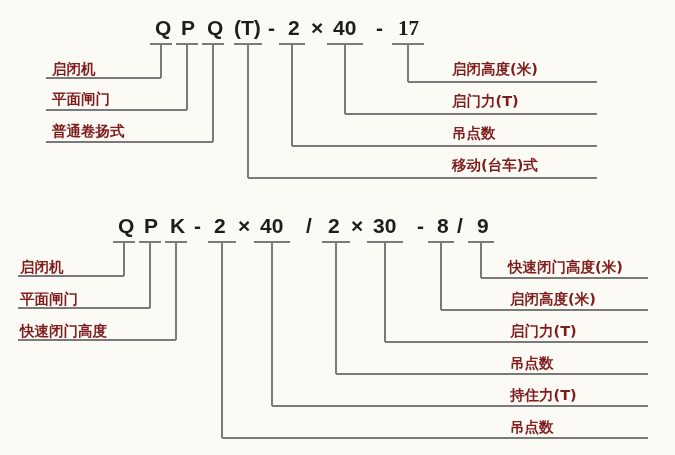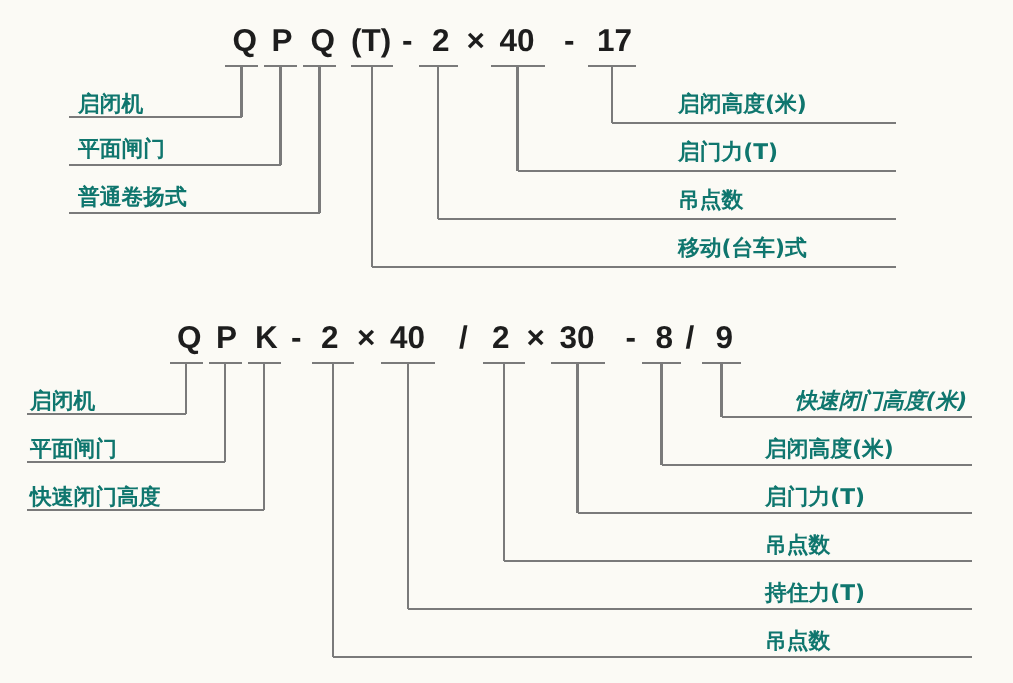--- a/index.html
+++ b/index.html
@@ -36,21 +36,21 @@
     font-weight: bold;
     color: #1d1d1d;
     text-align: center;
     font-family: "Liberation Sans", "DejaVu Sans", sans-serif;
   }
   .label-text {
     position: absolute;
     white-space: nowrap;
     font-size: 14.5px;
     font-weight: bold;
-    color: #0f766e;
+    color: #7f1d1d;
     font-family: "DejaVu Sans", "Liberation Sans", sans-serif;
   }
   .label-left  { text-align: left; }
   .label-right { text-align: right; }
 </style>
 </head>
 <body>
 
 <div id="diagram-root">
 
@@ -108,21 +108,21 @@
   <div id="group-0">
       <span class="code-char" style="left: 155px; top: 16px;">Q</span>
       <span class="code-char" style="left: 181px; top: 16px;">P</span>
       <span class="code-char" style="left: 207px; top: 16px;">Q</span>
       <span class="code-char" style="left: 234px; top: 16px;">(T)</span>
       <span class="code-char" style="left: 268px; top: 16px;">-</span>
       <span class="code-char" style="left: 288px; top: 16px;">2</span>
       <span class="code-char" style="left: 311px; top: 16px;">×</span>
       <span class="code-char" style="left: 333px; top: 16px;">40</span>
       <span class="code-char" style="left: 376px; top: 16px;">-</span>
-      <span class="code-char" style="left: 398px; top: 16px;">17</span>
+      <span class="code-char" style="left: 398px; top: 16px; font-family: Liberation Serif, serif;">17</span>
       <span class="label-text label-left" style="left: 52px; top: 60px;">启闭机</span>
       <span class="label-text label-left" style="left: 52px; top: 90px;">平面闸门</span>
       <span class="label-text label-left" style="left: 52px; top: 122px; font-family: Liberation Mono, monospace;">普通卷扬式</span>
       <span class="label-text label-right" style="left: 452px; top: 60px;">启闭高度(米)</span>
       <span class="label-text label-right" style="left: 452px; top: 92px;">启门力(T)</span>
       <span class="label-text label-right" style="left: 452px; top: 124px;">吊点数</span>
       <span class="label-text label-right" style="left: 452px; top: 156px;">移动(台车)式</span>
     </div>
   <div id="group-1">
       <span class="code-char" style="left: 118px; top: 214px;">Q</span>
@@ -136,21 +136,21 @@
       <span class="code-char" style="left: 328px; top: 214px;">2</span>
       <span class="code-char" style="left: 351px; top: 214px;">×</span>
       <span class="code-char" style="left: 373px; top: 214px;">30</span>
       <span class="code-char" style="left: 417px; top: 214px;">-</span>
       <span class="code-char" style="left: 437px; top: 214px;">8</span>
       <span class="code-char" style="left: 457px; top: 214px;">/</span>
       <span class="code-char" style="left: 477px; top: 214px;">9</span>
       <span class="label-text label-left" style="left: 20px; top: 258px;">启闭机</span>
       <span class="label-text label-left" style="left: 20px; top: 290px;">平面闸门</span>
       <span class="label-text label-left" style="left: 20px; top: 322px;">快速闭门高度</span>
-      <span class="label-text label-right" style="left: 530px; top: 258px; font-style: italic;">快速闭门高度(米)</span>
+      <span class="label-text label-right" style="left: 508px; top: 258px;">快速闭门高度(米)</span>
       <span class="label-text label-right" style="left: 510px; top: 290px;">启闭高度(米)</span>
       <span class="label-text label-right" style="left: 510px; top: 322px;">启门力(T)</span>
       <span class="label-text label-right" style="left: 510px; top: 354px;">吊点数</span>
       <span class="label-text label-right" style="left: 510px; top: 386px;">持住力(T)</span>
       <span class="label-text label-right" style="left: 510px; top: 418px;">吊点数</span>
     </div>
 
 </div>
 
 </body></html>

